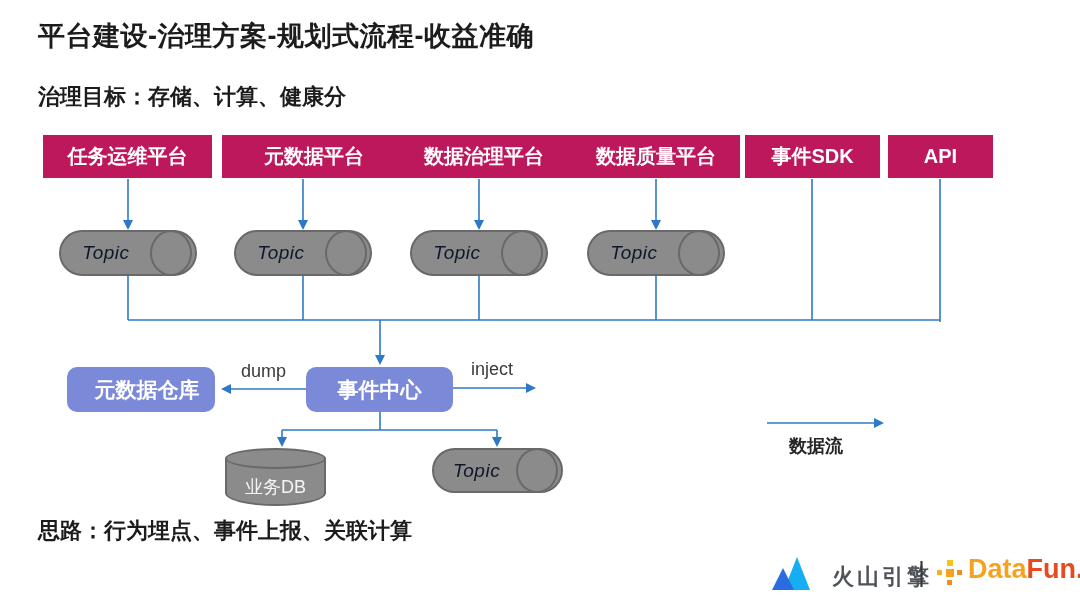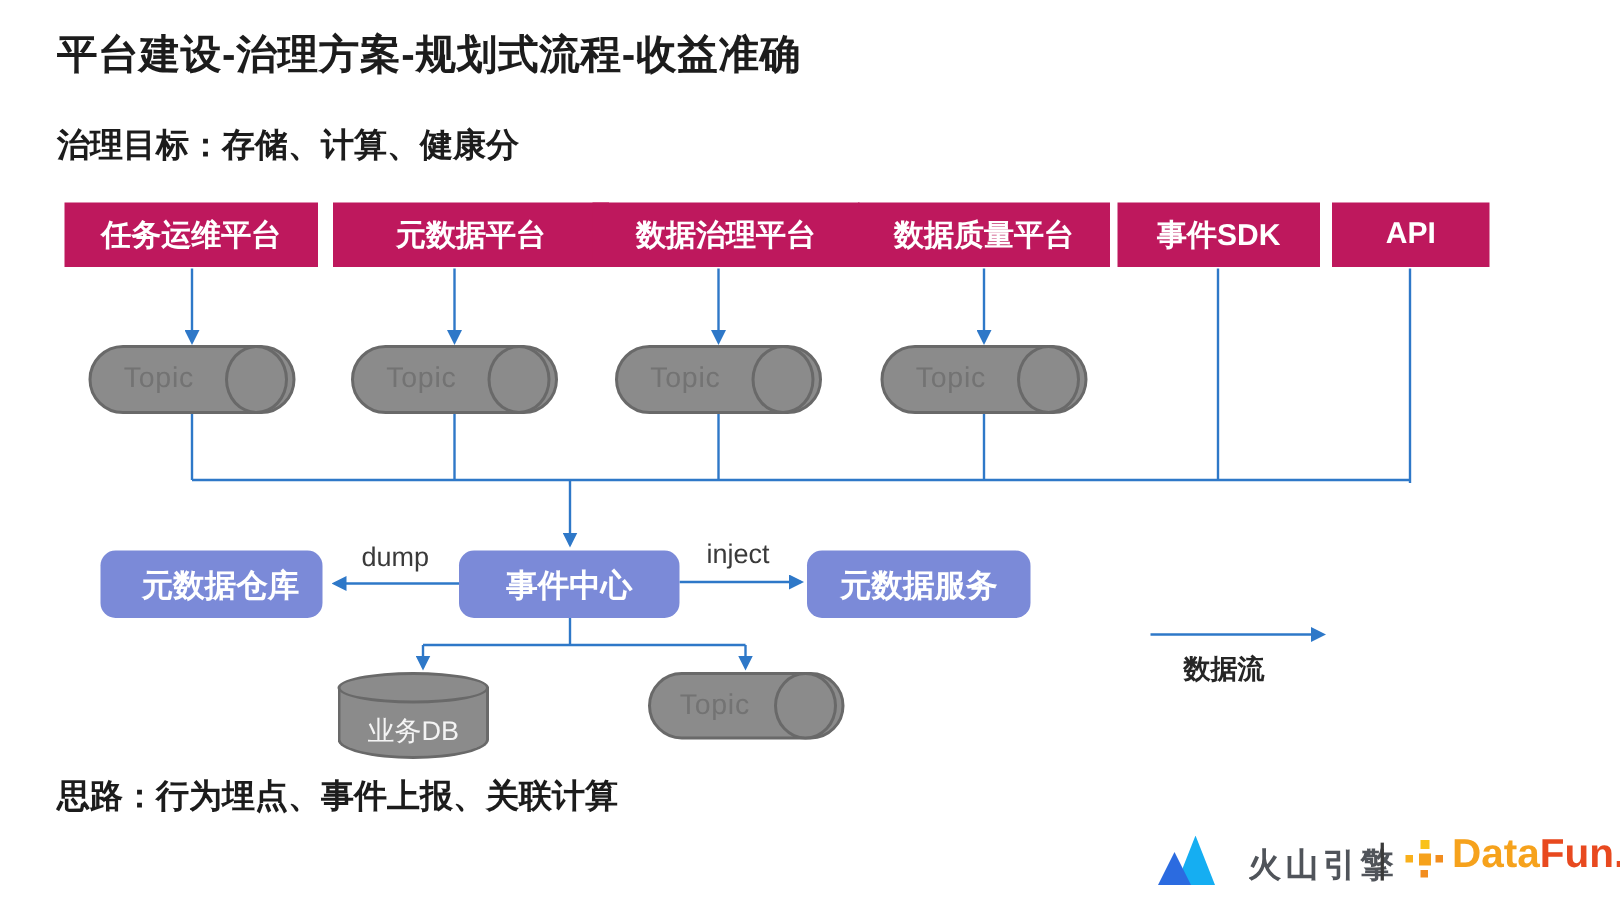--- a/index.html
+++ b/index.html
@@ -33,22 +33,23 @@
   .hcyl .pill {
     position:absolute; left:0; right:0; top:0; bottom:0; background:#8B8B8B;
     border:2.5px solid #696969; border-radius:24px; box-sizing:border-box;
   }
   .hcyl .cap {
     position:absolute; top:0; bottom:0; right:5px; width:42px; background:#8B8B8B;
     border:2.5px solid #696969; border-radius:50%; box-sizing:border-box;
   }
   .hcyl .lab {
     position:absolute; left:0; top:0; bottom:0; width:68%; display:flex;
-    align-items:center; justify-content:center; color:#737373; font-size:19px;
+    align-items:center; justify-content:center; color:#0f172a; font-size:19px;
     letter-spacing:0.5px;
+    font-style:italic;
   }
   .vcyl { position:absolute; z-index:3; }
   .vcyl .ell {
     position:absolute; left:0; right:0; top:0; height:21px; background:#8B8B8B;
     border:2.5px solid #696969; border-radius:50%; box-sizing:border-box; z-index:2;
   }
   .vcyl .bod {
     position:absolute; left:0; right:0; top:10px; bottom:0; background:#8B8B8B;
     border:2.5px solid #696969; border-top:none;
     border-radius:0 0 50% 50% / 0 0 13px 13px; box-sizing:border-box;
@@ -170,23 +171,20 @@
     <div class="cap"></div>
     <div class="lab">Topic</div>
   </div>
 
   <div class="purple" style="left:67px;width:148px;padding-left:12px;">
       <span>元数据仓库</span>
     </div>
   <div class="purple" style="left:306px;width:147px;">
       <span>事件中心</span>
     </div>
-  <div class="purple" style="left:538px;width:149px;">
-      <span>元数据服务</span>
-    </div>
 
   <div class="flowlbl" style="left:241px;top:361px;">dump</div>
   <div class="flowlbl" style="left:471px;top:359px;">inject</div>
 
   <div class="vcyl" style="left:225px;top:448px;width:101px;height:58px;">
     <div class="ell"></div>
     <div class="bod"></div>
     <div class="lab">业务DB</div>
   </div>
   <div class="hcyl" style="left:432px;top:448px;width:131px;height:45px;">

